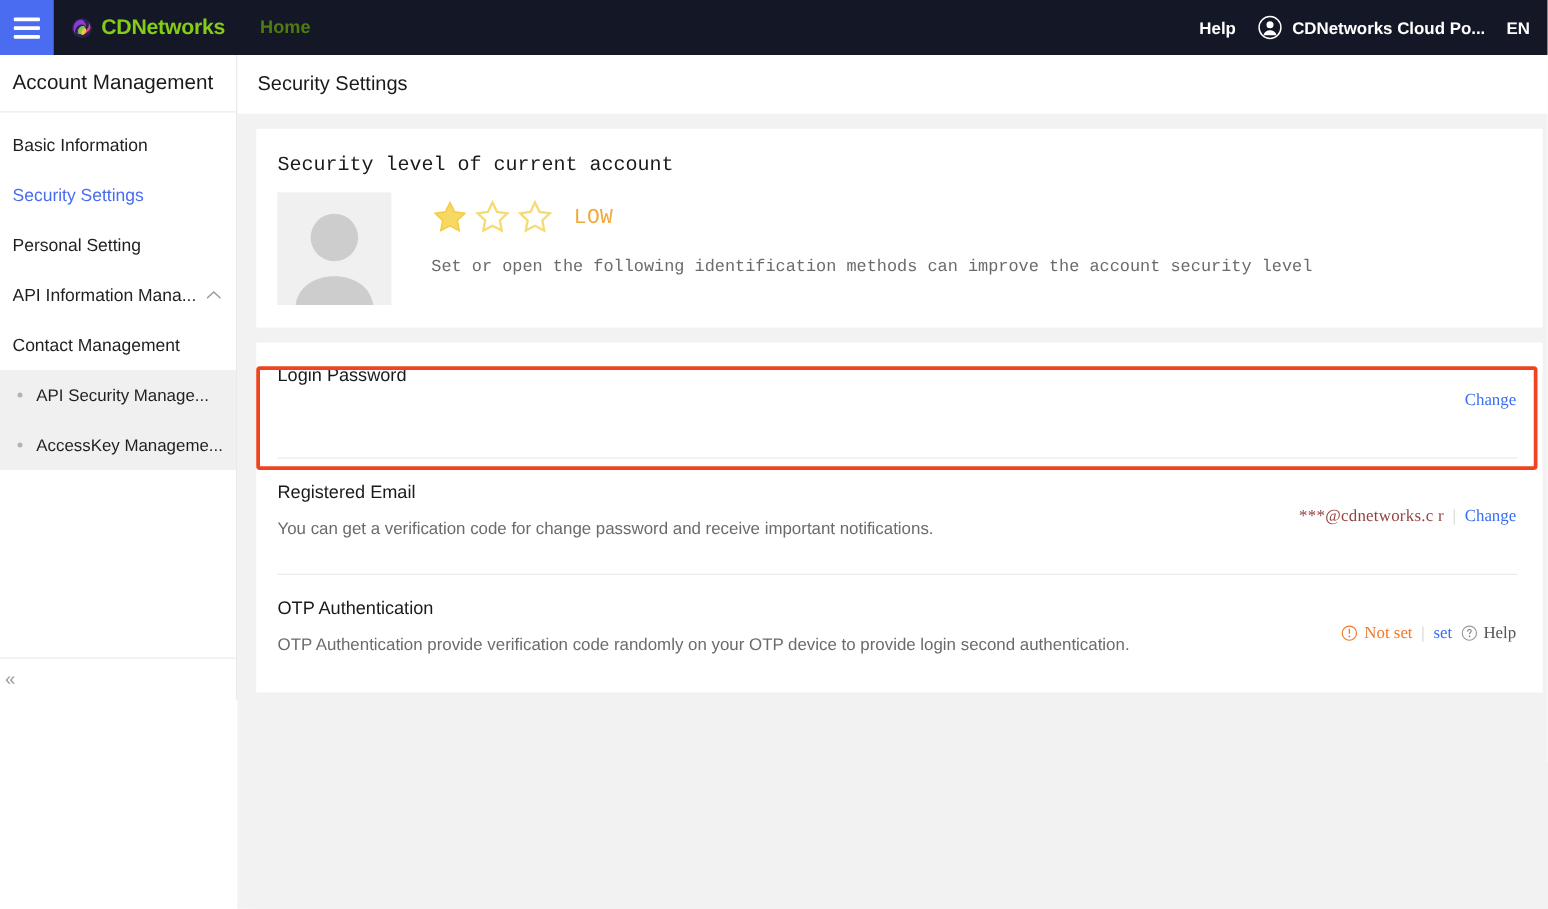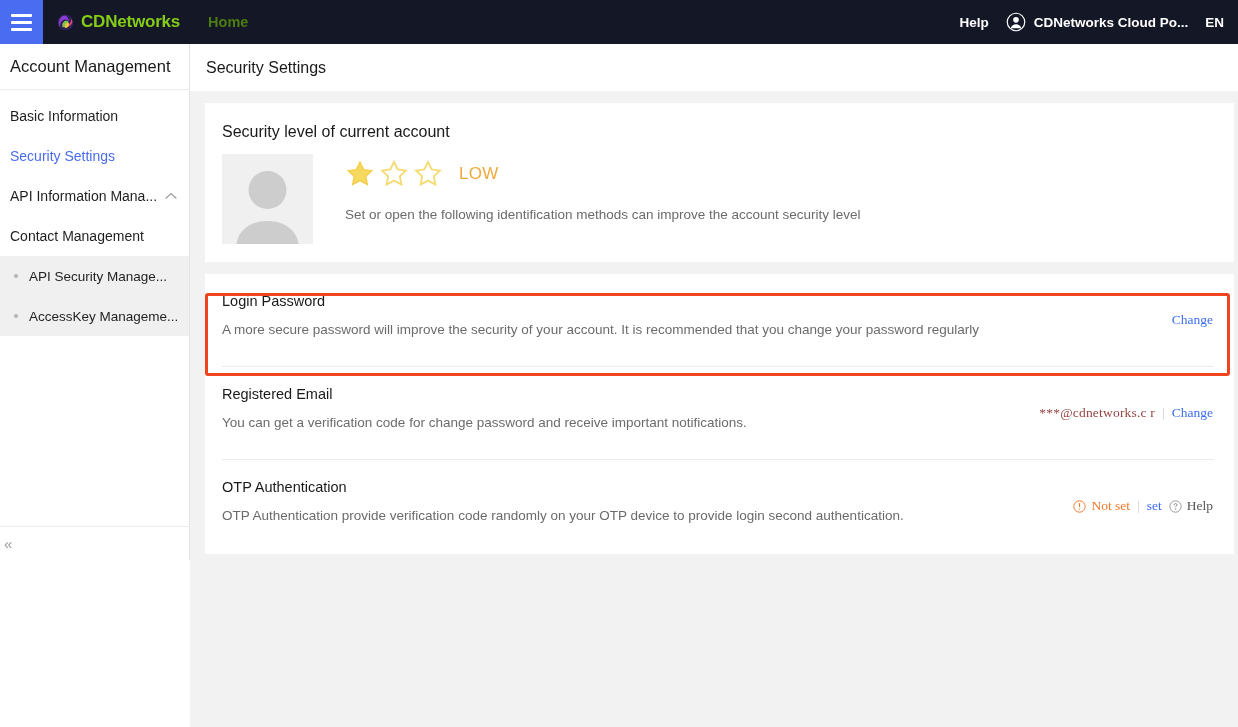--- a/index.html
+++ b/index.html
@@ -96,21 +96,21 @@
     position: absolute; top: 44px; left: 190px;
     width: 1048px; height: 683px;
     background: #f2f2f2;
   }
   .page-head {
     height: 47px; background: #ffffff;
     display: flex; align-items: center;
     padding-left: 16px; font-size: 16px; color: #1a1a1a;
   }
   .card {
-    background: #ffffff; margin: 12px 4px 0 15px;
+    background: #ffffff; margin: 12px 4px 0 15px; font-family: Liberation Mono, monospace;
   }
 
   
   .card-title {
     font-size: 16px; color: #1a1a1a;
     padding: 20px 0 0 17px;
   }
   .sl-body { display: flex; padding: 13px 0 18px 17px; text-align: right; }
   .avatar { width: 91px; height: 90px; background: #f0f0f0; flex: none; }
   .sl-right { margin-left: 32px; padding-top: 5px; }
@@ -206,20 +206,23 @@
   <div class="sb-title">Account Management</div>
 
   <div class="sb-list">
     <div class="sb-item">
       <span class="sb-label">Basic Information</span>
     </div>
     <div class="sb-item active">
       <span class="sb-label">Security Settings</span>
     </div>
     <div class="sb-item">
+      <span class="sb-label">Personal Setting</span>
+    </div>
+    <div class="sb-item">
       <span class="sb-label">API Information Mana...</span>
       <svg class="caret" viewBox="0 0 12 8">
         <path d="M1 6.2 6 1.6l5 4.6" fill="none" stroke="#9a9a9a" stroke-width="1.2" stroke-linecap="round"></path>
       </svg>
     </div>
     <div class="sb-item">
       <span class="sb-label">Contact Management</span>
     </div>
 
     <div class="sb-sub">
@@ -270,21 +273,20 @@
         </div>
         <div class="sl-desc">Set or open the following identification methods can improve the account security level</div>
       </div>
     </div>
   </div>
 
   <div class="rows-card">
 
     <div class="row">
       <div class="row-title">Login Password</div>
-      <div class="row-desc">A more secure password will improve the security of your account. It is recommended that you change your password regularly</div>
       <div class="row-actions">
         <span class="link">Change</span>
       </div>
     </div>
 
     <div class="divider"></div>
 
     <div class="row">
       <div class="row-title">Registered Email</div>
       <div class="row-desc">You can get a verification code for change password and receive important notifications.</div>

